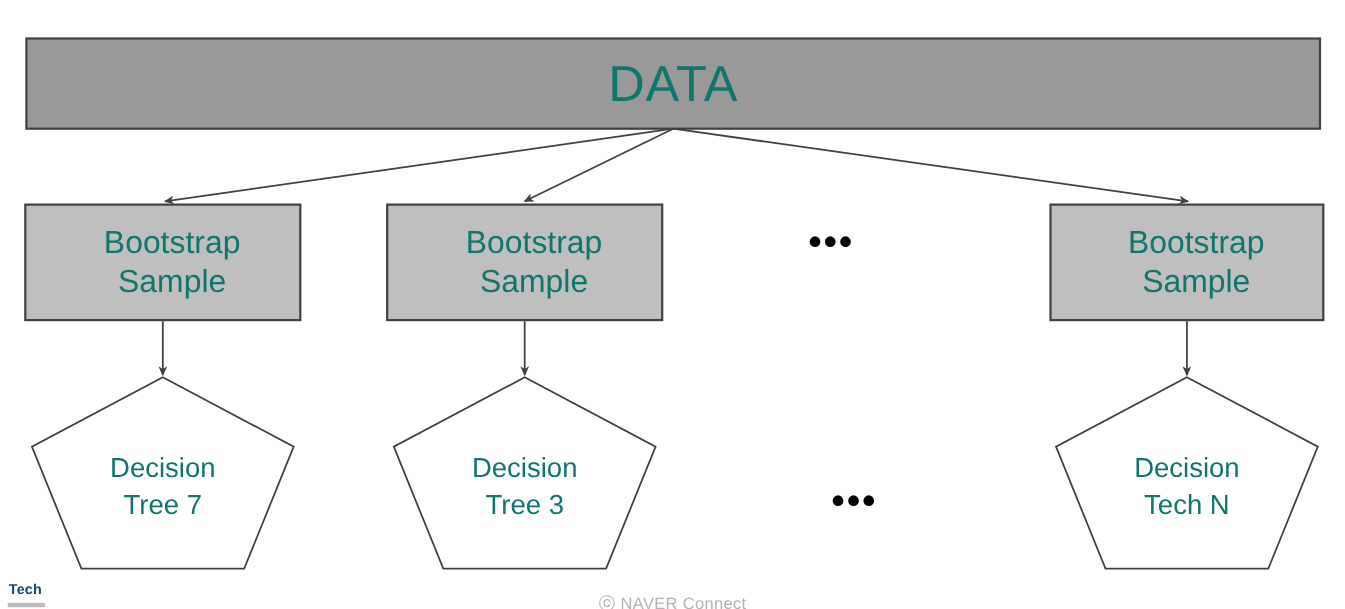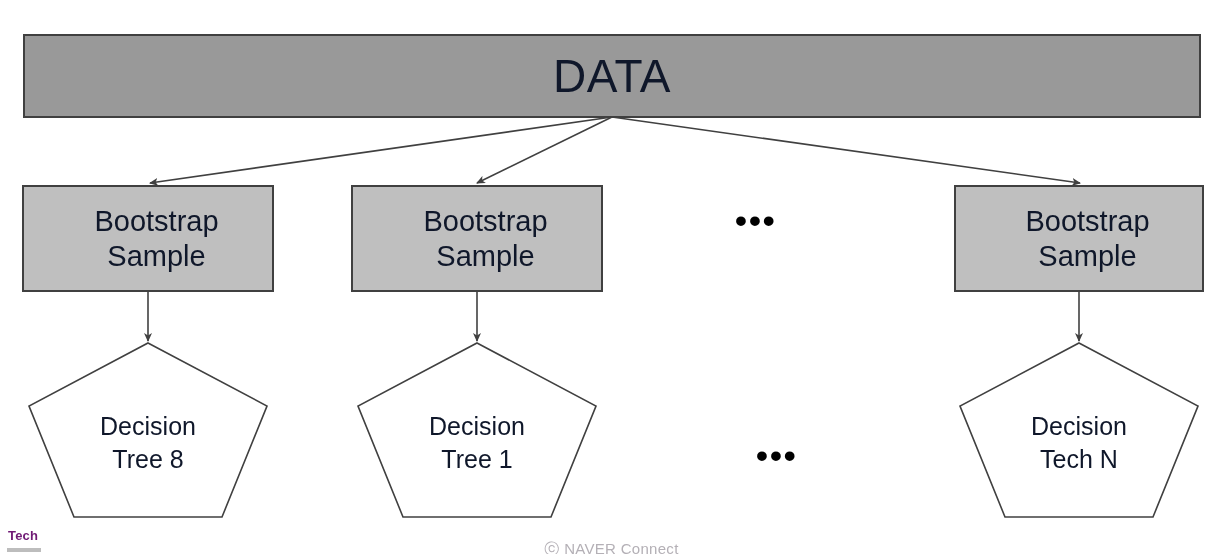--- a/index.html
+++ b/index.html
@@ -23,21 +23,21 @@
     left: 0;
     top: 0;
     width: 1223px;
     height: 554px;
   }
   .node-label {
     position: absolute;
     text-align: center;
     line-height: 1.18;
     white-space: pre-line;
-    color: #0f172a;
+    color: #0f766e;
     pointer-events: none;
   }
   .data-title {
     left: 24px;
     top: 35px;
     width: 1176px;
     height: 82px;
     display: flex;
     align-items: center;
     justify-content: center;
@@ -70,21 +70,21 @@
     color: #000000;
     letter-spacing: 2px;
     line-height: 1;
   }
   .footer-tech {
     position: absolute;
     left: 8px;
     top: 528px;
     font-size: 13px;
     font-weight: bold;
-    color: #701a75;
+    color: #0c4a6e;
     letter-spacing: 0.2px;
   }
   .footer-tech-rule {
     position: absolute;
     left: 7px;
     top: 548px;
     width: 34px;
     height: 4px;
     background: #bdbdbd;
   }
@@ -140,25 +140,25 @@
     <span>Bootstrap</span>
     <span>Sample</span>
   </div>
   <div class="node-label sample-label" style="left:955px; top:186px; width:248px;">
     <span>Bootstrap</span>
     <span>Sample</span>
   </div>
 
   <div class="node-label tree-label" style="left:28px; top:410px;">
     <span>Decision</span>
-    <span>Tree 8</span>
+    <span>Tree 7</span>
   </div>
   <div class="node-label tree-label" style="left:357px; top:410px;">
     <span>Decision</span>
-    <span>Tree 1</span>
+    <span>Tree 3</span>
   </div>
   <div class="node-label tree-label" style="left:959px; top:410px;">
     <span>Decision</span>
     <span>Tech N</span>
   </div>
 
   <div class="ellipsis" style="left:735px; top:203px;">•••</div>
   <div class="ellipsis" style="left:756px; top:438px;">•••</div>
 
   <div class="footer-tech">Tech</div>

